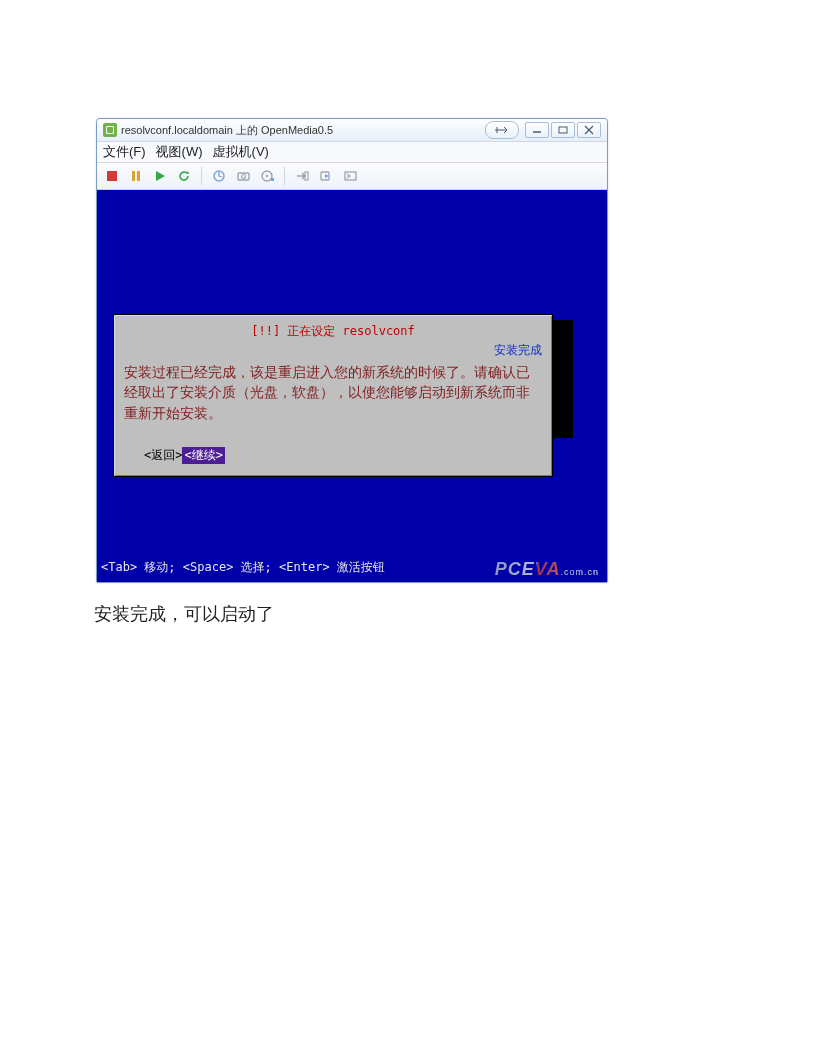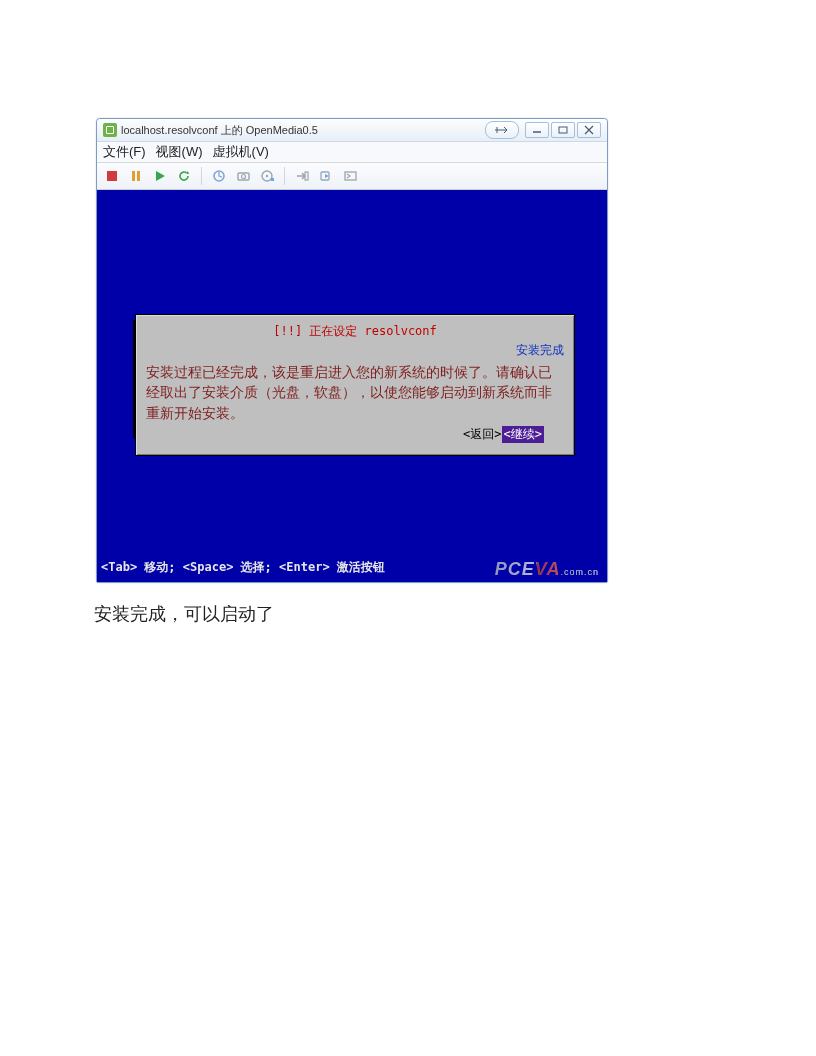--- a/index.html
+++ b/index.html
@@ -20,43 +20,43 @@
   .menubar{height:20px;border-bottom:1px solid #d9d9d9;display:flex;align-items:center;padding:0 6px;gap:10px;font-size:13px;color:#222;background:#f7f9fc;}
   .menubar span{cursor:default;}
   
   .toolbar{height:26px;border-bottom:1px solid #cfcfcf;display:flex;align-items:center;padding:0 6px;gap:6px;background:linear-gradient(#fbfcfe,#eef2f7);}
   .tbtn{width:18px;height:18px;display:flex;align-items:center;justify-content:center;border-radius:2px;}
   .tbtn svg{display:block;}
   .tsep{width:1px;height:18px;background:#d0d6de;margin:0 2px;}
   
   .console{height:392px;background:#0000a8;position:relative;overflow:hidden;font-family:"SimSun","NSimSun",monospace;}
   .dialog-shadow{position:absolute;left:36px;top:130px;width:440px;height:118px;background:#000;}
-  .dialog{position:absolute;left:38px;top:124px;width:440px;background:#bfbfbf;border:1px solid #000;box-shadow:inset 1px 1px 0 #dcdcdc, inset -1px -1px 0 #7a7a7a;padding:8px 10px 12px;box-sizing:border-box;}
+  .dialog{position:absolute;left:16px;top:124px;width:440px;background:#bfbfbf;border:1px solid #000;box-shadow:inset 1px 1px 0 #dcdcdc, inset -1px -1px 0 #7a7a7a;padding:8px 10px 12px;box-sizing:border-box;}
   .dlg-title{color:#c00000;font-size:12px;text-align:center;margin-bottom:2px;letter-spacing:0;}
   .dlg-sub{color:#1030c0;font-size:12px;text-align:right;margin-bottom:4px;}
   .dlg-body{color:#7f1d1d;font-size:14px;line-height:1.45;font-family:Liberation Serif, serif;}
-  .dlg-actions{display:flex;justify-content:flex-end;margin-top:2px;font-size:12px;padding:0 20px;}
+  .dlg-actions{display:flex;justify-content:flex-start;margin-top:23px;font-size:12px;padding:0 20px;}
   .act-back{color:#000;}
   .act-cont{background:#4c1d95;color:#fff;padding:0 2px;}
-  .hintbar{position:absolute;left:4px;bottom:6px;color:#e6e6e6;font-size:12px;font-weight:bold;}
+  .hintbar{position:absolute;left:4px;bottom:6px;color:#e6e6e6;font-size:12px;}
   .watermark{position:absolute;right:8px;bottom:2px;font-family:Arial,sans-serif;font-weight:bold;font-style:italic;font-size:18px;letter-spacing:1px;background:linear-gradient(90deg,#a8b2bf 0%,#d7dbe2 40%,#b03a3a 40%,#e06a5a 65%,#b9c0ca 65%,#e2e6ec 100%);-webkit-background-clip:text;background-clip:text;color:transparent;opacity:.85;}
   .watermark .tail{font-size:9px;font-style:normal;font-weight:normal;color:#b8bec7;margin-top:12px;-webkit-text-fill-color:#b8bec7;}
   
   .caption{position:absolute;left:94px;top:602px;font-size:18px;color:#222;}
 </style>
 </head>
 <body>
 
 <div class="page">
 
   <div class="vm-window">
 
     <div class="titlebar">
       <span class="app-icon"></span>
-      <span class="title-text">localhost.resolvconf 上的 OpenMedia0.5</span>
+      <span class="title-text">resolvconf.localdomain 上的 OpenMedia0.5</span>
       <span class="blur"></span>
       <div class="title-btns">
         <div class="pill">
           <svg width="18" height="10" viewBox="0 0 18 10">
               <path d="M2 5h12M11 2l3 3-3 3M4 2v6" stroke="#4a5b70" stroke-width="1" fill="none"></path>
             </svg>
         </div>
         <div class="winbtn">
           <svg width="10" height="8" viewBox="0 0 10 8">
               <path d="M1 6h8" stroke="#4a5b70" stroke-width="1.5"></path>

